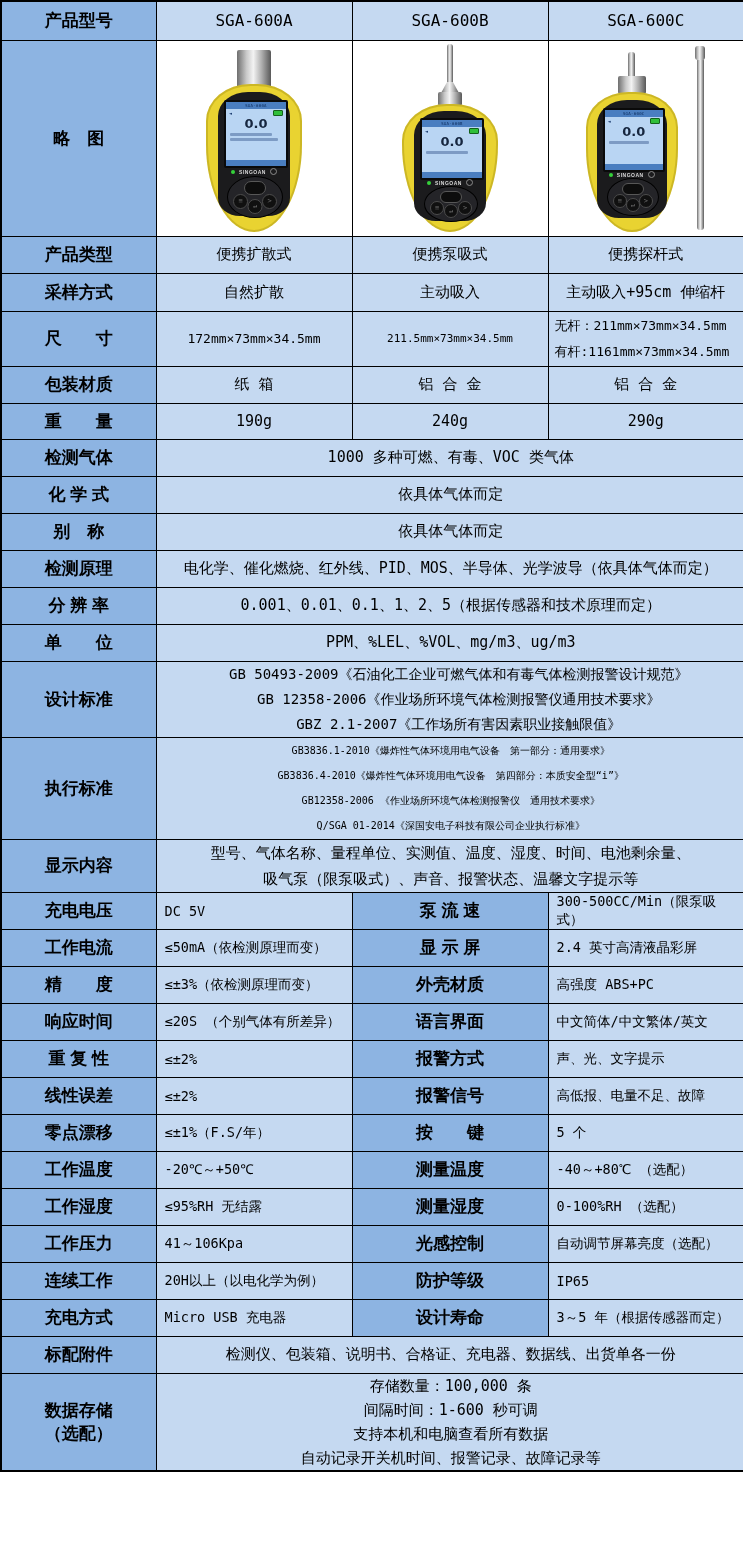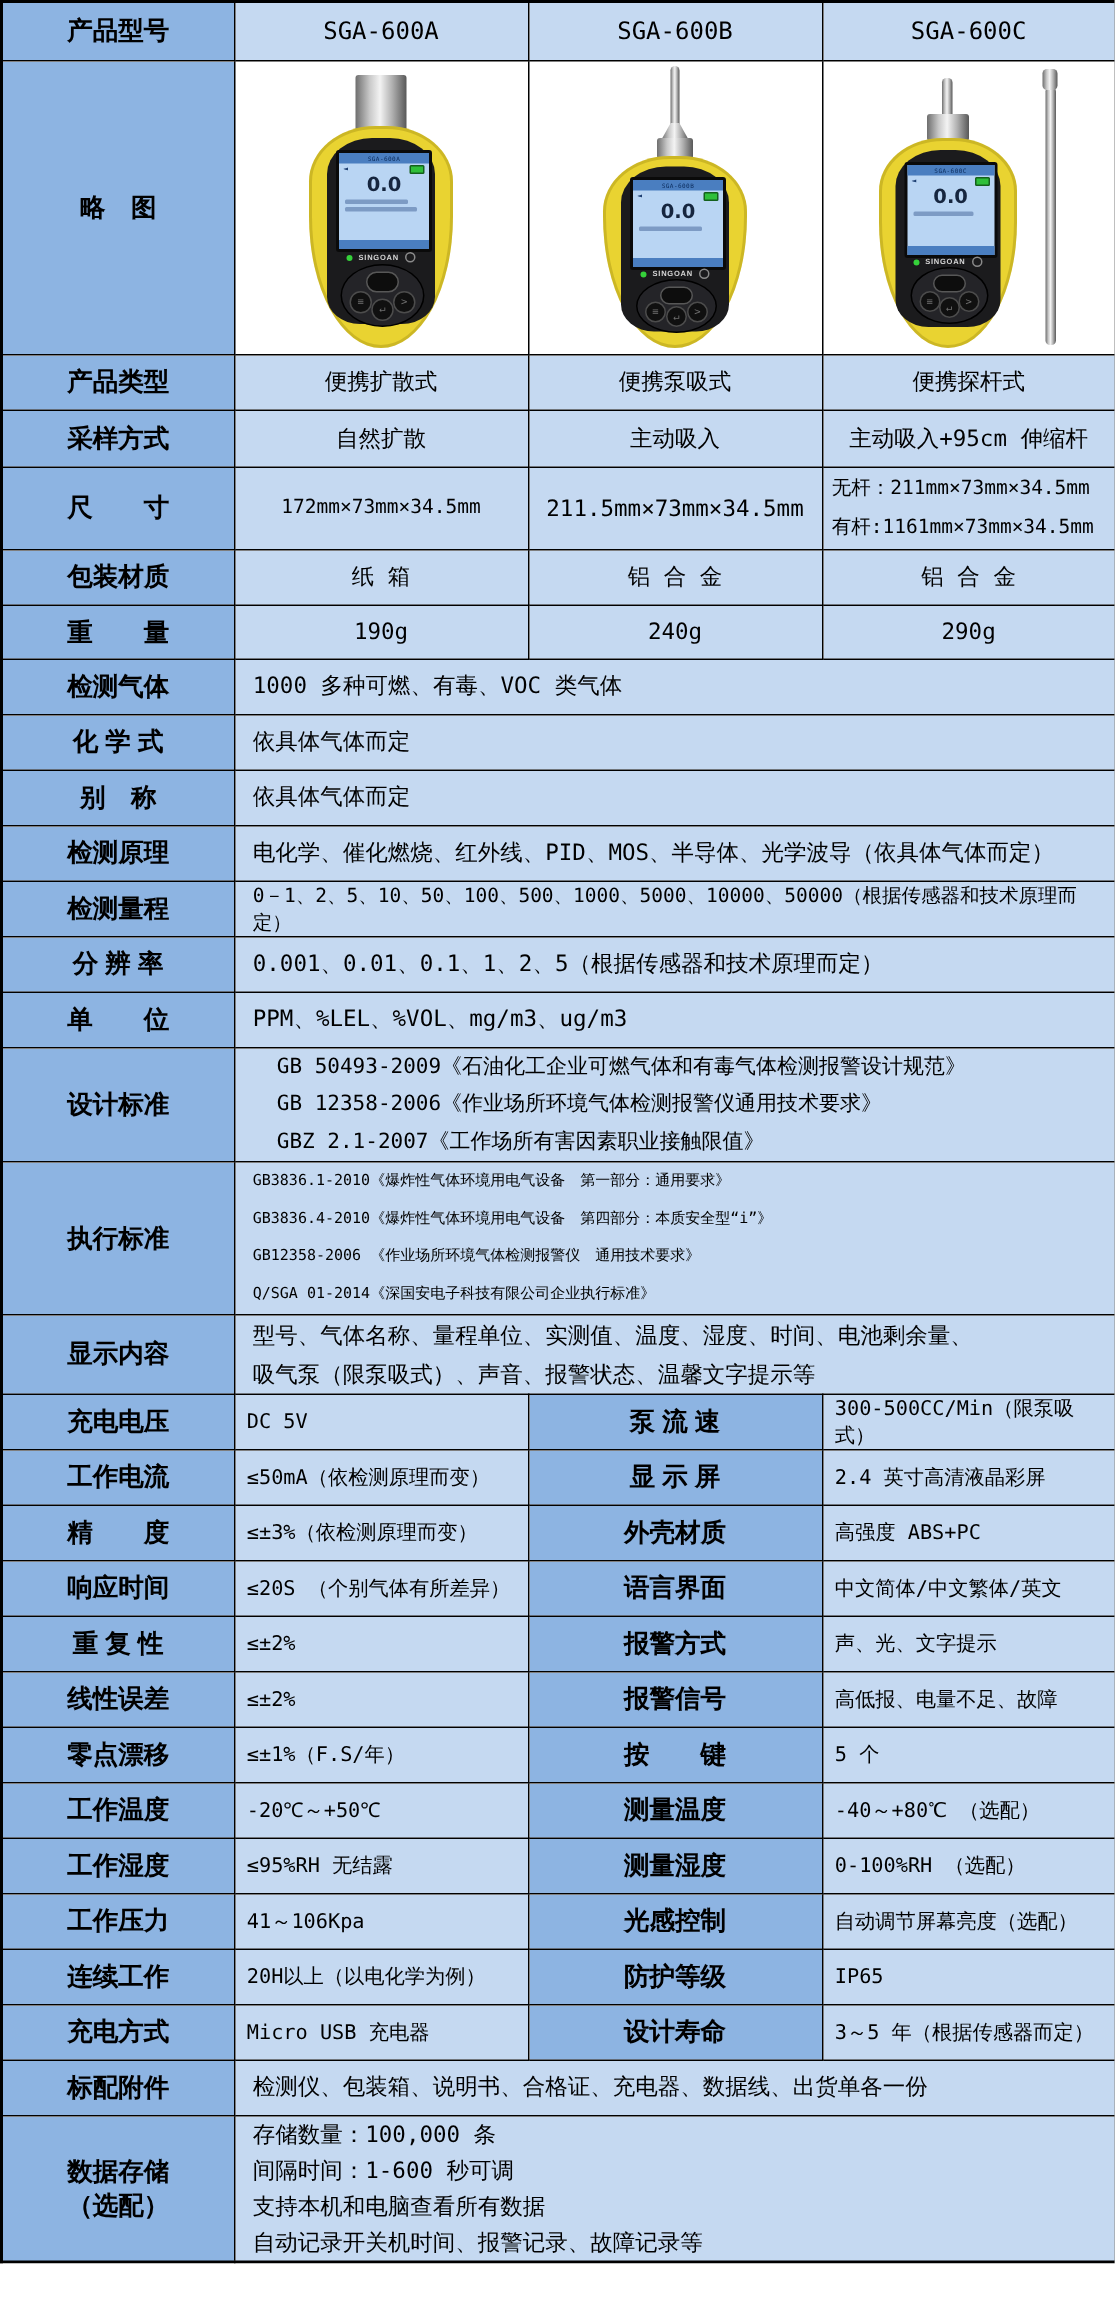--- a/index.html
+++ b/index.html
@@ -2,21 +2,21 @@
 <html><head>
 <meta charset="utf-8">
 <style>
   html,body{margin:0;padding:0;background:#fff;}
   body{width:743px;font-family:"Liberation Sans",sans-serif;}
   table{border-collapse:collapse;table-layout:fixed;width:743px;border:2px solid #000;}
   th,td{border:1.5px solid #000;overflow:hidden;vertical-align:middle;}
   th{background:#8db4e2;font-weight:bold;font-size:17px;color:#000;text-align:center;padding:0 2px;font-family:"Liberation Sans",sans-serif;margin-top:15px;}
   td{background:#c5d9f1;font-size:15px;color:#000;font-family:"DejaVu Sans Mono",monospace;padding:0 10px;}
   td.center{text-align:center;padding:0 2px;}
-  td.vleft{text-align:left;padding-left:12px;}
+  td.vleft{text-align:center;padding-left:12px;}
   td.imgcell{background:#fff;padding:0;}
   td.pv{font-size:13.5px;padding:0 8px;}
   td.tight{font-size:13px;}
   .ln25{line-height:25px;white-space:nowrap;}
   .ln26{line-height:26px;white-space:nowrap;}
   .ln24{line-height:24px;white-space:nowrap;}
   .dimc{font-size:13px;padding:0 6px;}
   .modelcell{font-size:16px;text-align:center;}
   .h39{height:39px}.h196{height:196px}.h37{height:37px}.h38{height:38px}.h55{height:55px}
   .h36{height:36px}.h75{height:75px}.h102{height:102px}.h52{height:52px}.h96{height:96px}
@@ -167,21 +167,21 @@
   </tr>
   <tr class="h38">
     <th>采样方式</th>
     <td class="center">自然扩散</td>
     <td class="center">主动吸入</td>
     <td class="center">主动吸入+95cm 伸缩杆</td>
   </tr>
   <tr class="h55">
     <th>尺　　寸</th>
     <td class="center" style="font-size:13px;">172mm×73mm×34.5mm</td>
-    <td class="center" style="font-size:15px;">211.5mm×73mm×34.5mm</td>
+    <td class="center" style="font-size:11px;">211.5mm×73mm×34.5mm</td>
     <td class="dimc">
       <div class="ln26">无杆：211mm×73mm×34.5mm</div>
       <div class="ln26">有杆:1161mm×73mm×34.5mm</div>
     </td>
   </tr>
   <tr class="h37">
     <th>包装材质</th>
     <td class="center">纸 箱</td>
     <td class="center">铝 合 金</td>
     <td class="center">铝 合 金</td>
@@ -201,24 +201,20 @@
     <th>化 学 式</th>
     <td class="vleft" colspan="3">依具体气体而定</td>
   </tr>
   <tr class="h37">
     <th>别　称</th>
     <td class="vleft" colspan="3">依具体气体而定</td>
   </tr>
   <tr class="h37">
     <th>检测原理</th>
     <td class="vleft" colspan="3">电化学、催化燃烧、红外线、PID、MOS、半导体、光学波导（依具体气体而定）</td>
-  </tr>
-  <tr class="h37">
-    <th>检测量程</th>
-    <td class="vleft tight" colspan="3">0－1、2、5、10、50、100、500、1000、5000、10000、50000（根据传感器和技术原理而定）</td>
   </tr>
   <tr class="h37">
     <th>分 辨 率</th>
     <td class="vleft" colspan="3">0.001、0.01、0.1、1、2、5（根据传感器和技术原理而定）</td>
   </tr>
   <tr class="h37">
     <th>单　　位</th>
     <td class="vleft" colspan="3">PPM、%LEL、%VOL、mg/m3、ug/m3</td>
   </tr>
 

